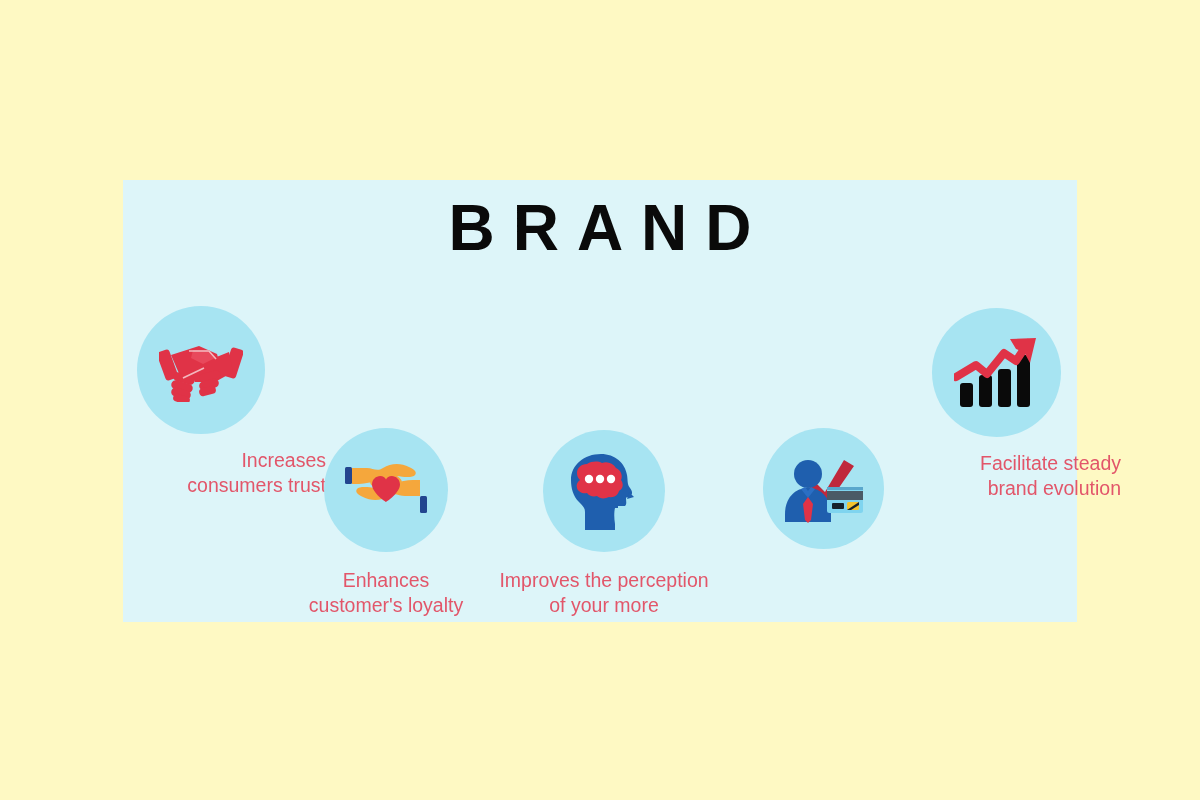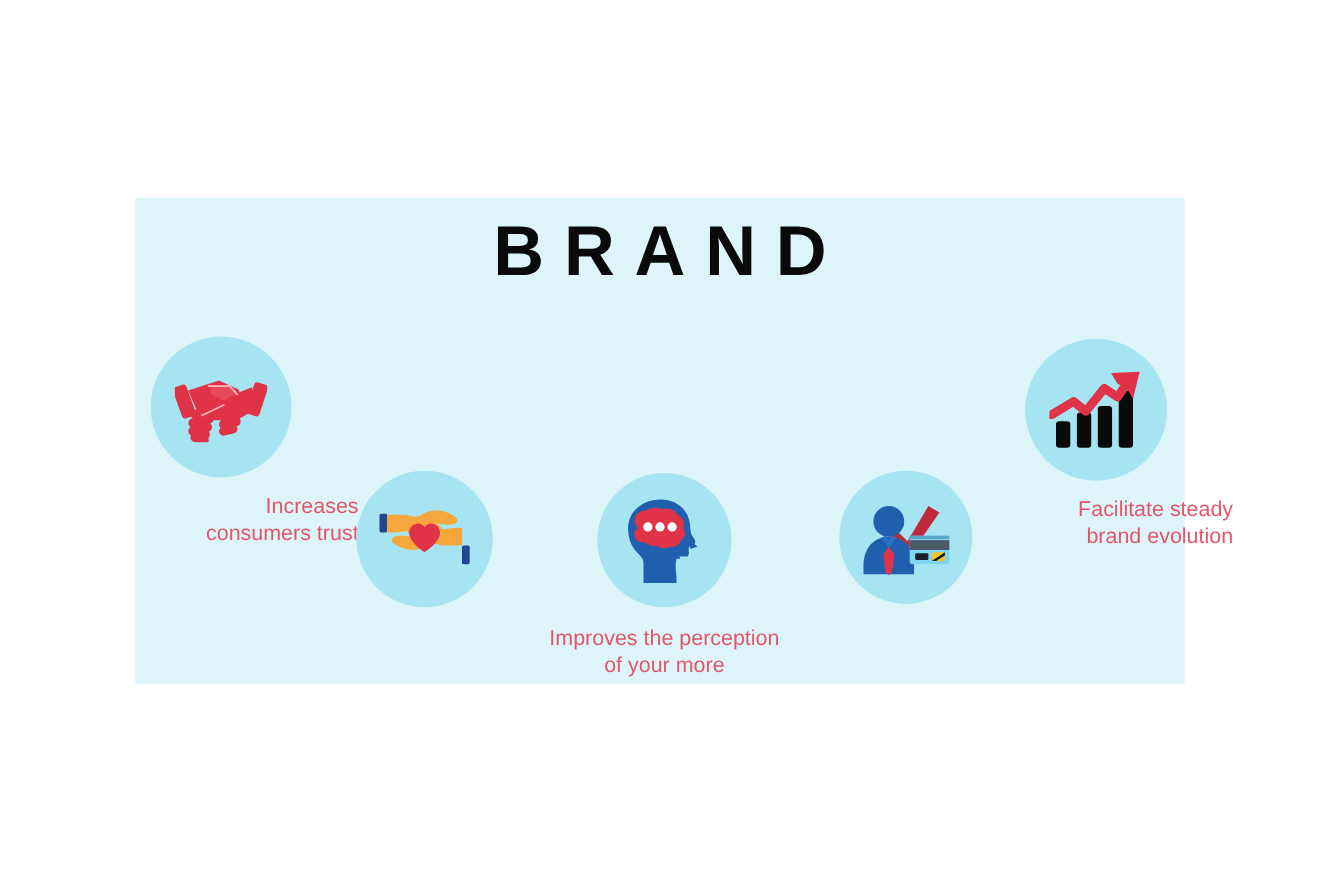--- a/index.html
+++ b/index.html
@@ -16,21 +16,21 @@
     font-family: "Liberation Sans", sans-serif;
     position: relative;
   }
 
   #infographic {
     position: absolute;
     left: 0;
     top: 0;
     width: 1200px;
     height: 800px;
-    background: #ffffff;
+    background: #fef9c3;
   }
 
   
   .panel {
     position: absolute;
     left: 123px;
     top: 180px;
     width: 954px;
     height: 442px;
     background: #ddf5f9;
@@ -175,20 +175,22 @@
 
           <g>
             <rect x="77" y="39" width="7" height="17" rx="1.5" fill="#22458f"></rect>
             <path d="M77 39 L62 39 C56 39 52 35 46 39 C38 44 28 44 20 40 C14 37 12 35 14 32 C16 29 26 30 32 31 C28 28 26 26 28 24 C30 22 42 23 50 25 C56 26 62 23 70 23 L77 23 Z" fill="#f5a73c"></path>
           </g>
 
           <path d="M43 45 C43 45 29 36 29 27.5 C29 22.5 33 19 37.2 19 C40 19 42 20.6 43 22.4 C44 20.6 46 19 48.8 19 C53 19 57 22.5 57 27.5 C57 36 43 45 43 45 Z" fill="#e03347"></path>
         </svg>
       </span>
     </div>
+    <div class="caption">Enhances
+customer's loyalty</div>
   </div>
 
   <div class="item" id="item-perception">
     <div class="circle">
       <span>
         <svg width="74" height="78" viewBox="0 0 74 78" aria-hidden="true">
 
           <path d="M34 2 C48 2 58 11 60 23 C61 29 60 32 63 36 C65 39 66 41 64 43 C62 45 59 45 59 46 C59 49 60 52 58 54 C56 56 51 56 48 56 C47 60 47 66 48 72 L48 78 L18 78 L18 60 C18 56 16 54 12 50 C6 44 4 36 4 28 C4 13 17 2 34 2 Z" fill="#1f5fae"></path>
 
           <path d="M62 40 L67 45 L60 47 Z" fill="#1f5fae"></path>

